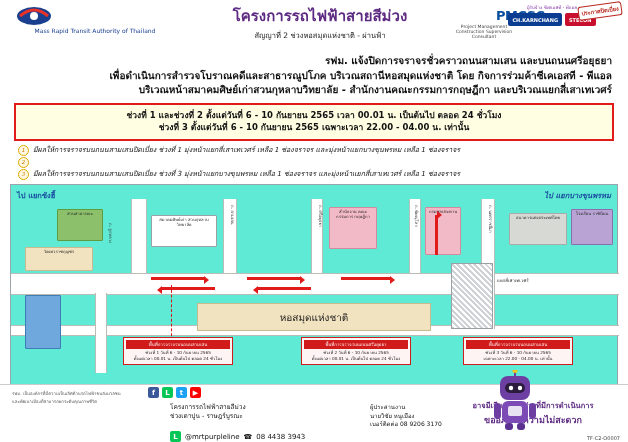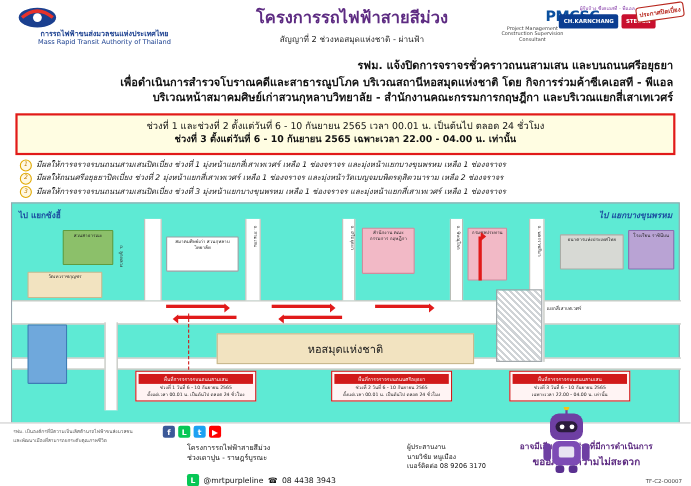--- a/index.html
+++ b/index.html
@@ -34,21 +34,21 @@
   .clogo.a{background:#0a3d91;}
   .clogo.b{background:#c8102e;}
   .stamp{position:absolute;right:6px;top:4px;width:44px;height:30px;}
   .stamp .ribbon{font-size:5.5px;color:#b8281f;font-weight:bold;transform:rotate(-8deg);text-align:center;border:1px solid #b8281f;border-radius:3px;padding:2px 1px;background:#fff;}
 
   
   .notice{margin:2px 16px 0 16px;text-align:right;line-height:1.45;font-size:10px;color:#111;font-weight:bold;}
 
   
   .redbox{margin:5px 14px 0 14px;border:2px solid #e11a1a;background:#fffde2;padding:4px 4px 5px 4px;text-align:center;line-height:1.5;}
-  .redbox .l1{font-size:8.5px;color:#111;font-weight:normal;text-align:center;}
+  .redbox .l1{font-size:8.5px;color:#111;font-weight:bold;text-align:center;}
   .redbox .l2{font-size:8.5px;color:#111;font-weight:bold;}
 
   
   .bullets{margin:4px 18px 0 18px;line-height:1.5;}
   .bullet{display:flex;align-items:flex-start;gap:4px;font-size:7px;color:#111;margin-bottom:1px;font-style:italic;}
   .bnum{flex:0 0 auto;width:9px;height:9px;border:1px solid #e0a800;border-radius:50%;color:#c47f00;font-size:5.5px;display:flex;align-items:center;justify-content:center;background:#fff8e1;}
 
   
   .map{position:relative;margin:4px 10px 0 10px;height:200px;border:1px solid #9aa4ad;background:#5eead4;}
   .map-label-left{position:absolute;left:6px;top:4px;font-size:7.5px;color:#1b4ea0;font-weight:bold;}
@@ -105,21 +105,20 @@
 
   <div class="header">
     <div class="mrta-logo">
       <svg width="40" height="28" viewBox="0 0 40 28">
         <ellipse cx="20" cy="10" rx="17" ry="9" fill="#1a3f8f"></ellipse>
         <path d="M6 10 Q20 -2 34 10" stroke="#e8322a" stroke-width="3" fill="none"></path>
         <circle cx="20" cy="10" r="4" fill="#fff"></circle>
       </svg>
     </div>
     <div class="mrta-text">
-      <div class="mrta-th">การรถไฟฟ้าขนส่งมวลชนแห่งประเทศไทย</div>
       <div class="mrta-en">Mass Rapid Transit Authority of Thailand</div>
     </div>
 
     <div class="title-block">
       <div class="title-main">โครงการรถไฟฟ้าสายสีม่วง</div>
       <div class="title-sub2">สัญญาที่ 2 ช่วงหอสมุดแห่งชาติ - ผ่านฟ้า</div>
     </div>
 
     <div class="pmcsc">
       <div class="pmcsc-logo"><span>PMCSC</span></div>
@@ -150,21 +149,20 @@
     <div class="l2">ช่วงที่ 3  ตั้งแต่วันที่ 6 - 10 กันยายน 2565 เฉพาะเวลา 22.00 - 04.00 น. เท่านั้น</div>
   </div>
 
   <div class="bullets">
     <div class="bullet">
       <span class="bnum">1</span>
       <span>มีผลให้การจราจรบนถนนสามเสนปิดเบี่ยง ช่วงที่ 1 มุ่งหน้าแยกสี่เสาเทเวศร์ เหลือ 1 ช่องจราจร และมุ่งหน้าแยกบางขุนพรหม เหลือ 1 ช่องจราจร</span>
     </div>
     <div class="bullet">
       <span class="bnum">2</span>
-      <span>มีผลให้ถนนศรีอยุธยาปิดเบี่ยง ช่วงที่ 2 มุ่งหน้าแยกสี่เสาเทเวศร์ เหลือ 1 ช่องจราจร และมุ่งหน้าวัดเบญจมบพิตรดุสิตวนาราม เหลือ 2 ช่องจราจร</span>
     </div>
     <div class="bullet">
       <span class="bnum">3</span>
       <span>มีผลให้การจราจรบนถนนสามเสนปิดเบี่ยง ช่วงที่ 3 มุ่งหน้าแยกบางขุนพรหม เหลือ 1 ช่องจราจร และมุ่งหน้าแยกสี่เสาเทเวศร์ เหลือ 1 ช่องจราจร</span>
     </div>
   </div>
 
   <div class="map">
     <div class="map-label-left">ไป  แยกซังฮี้</div>
     <div class="map-label-right">ไป  แยกบางขุนพรหม</div>

